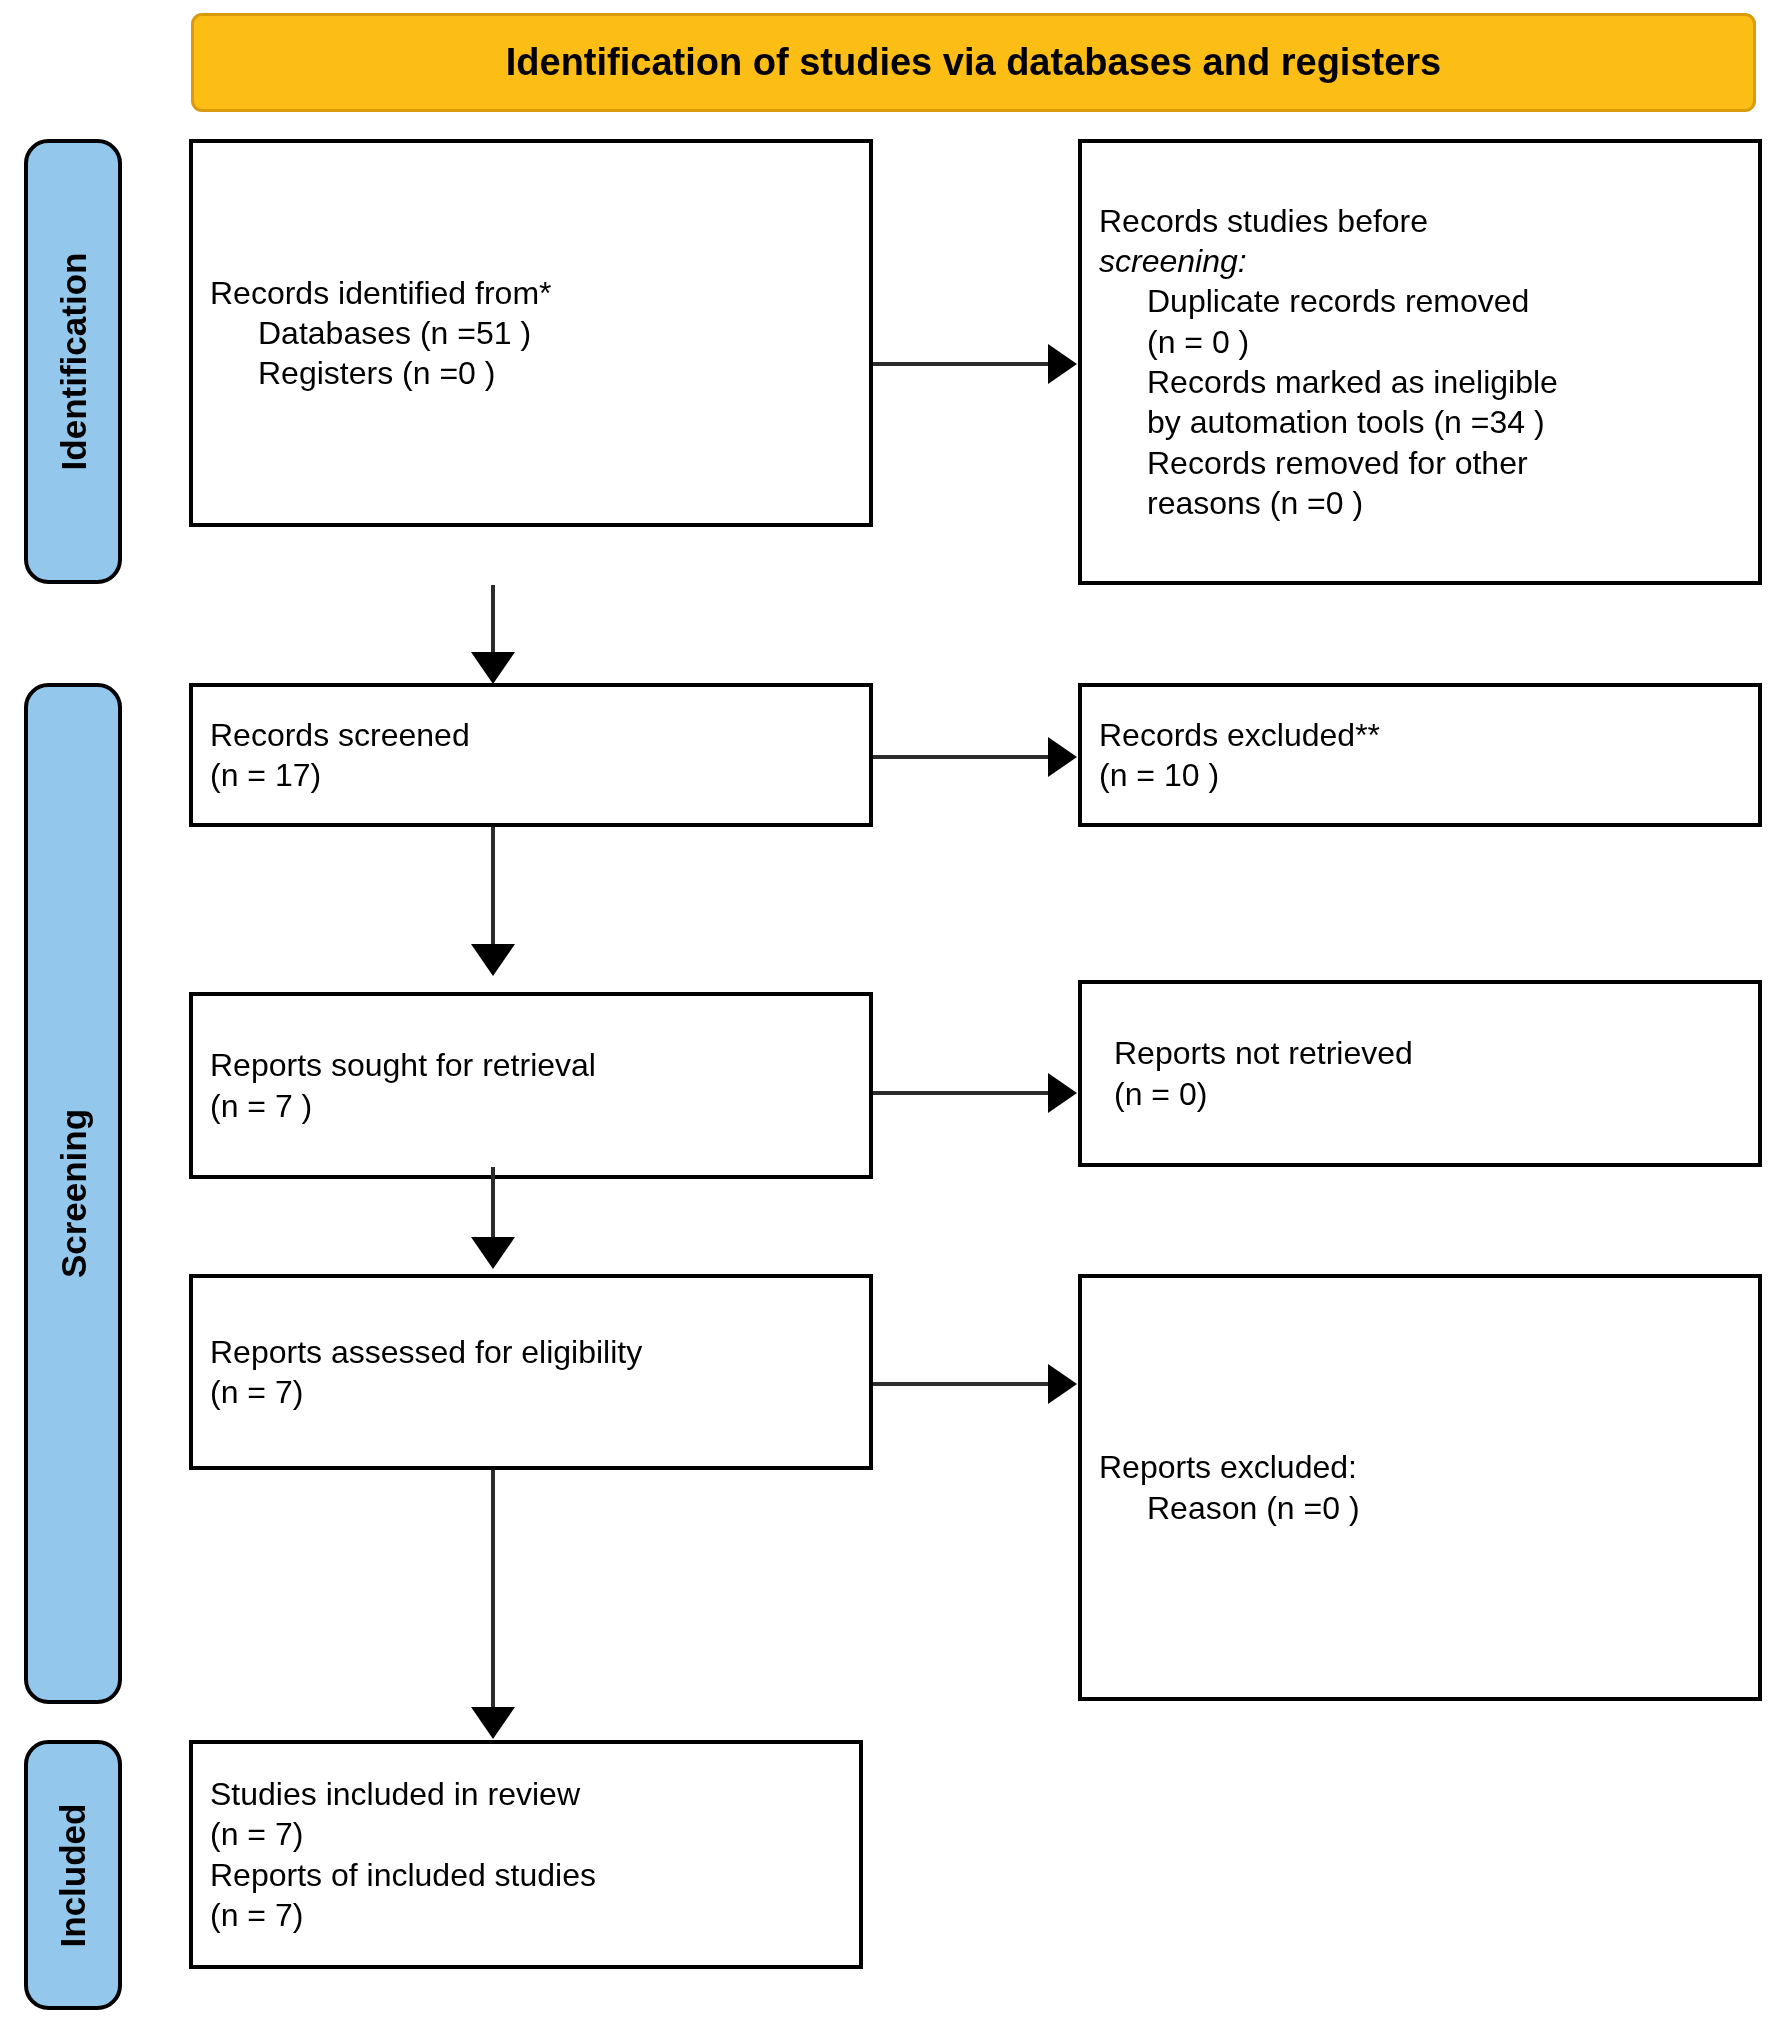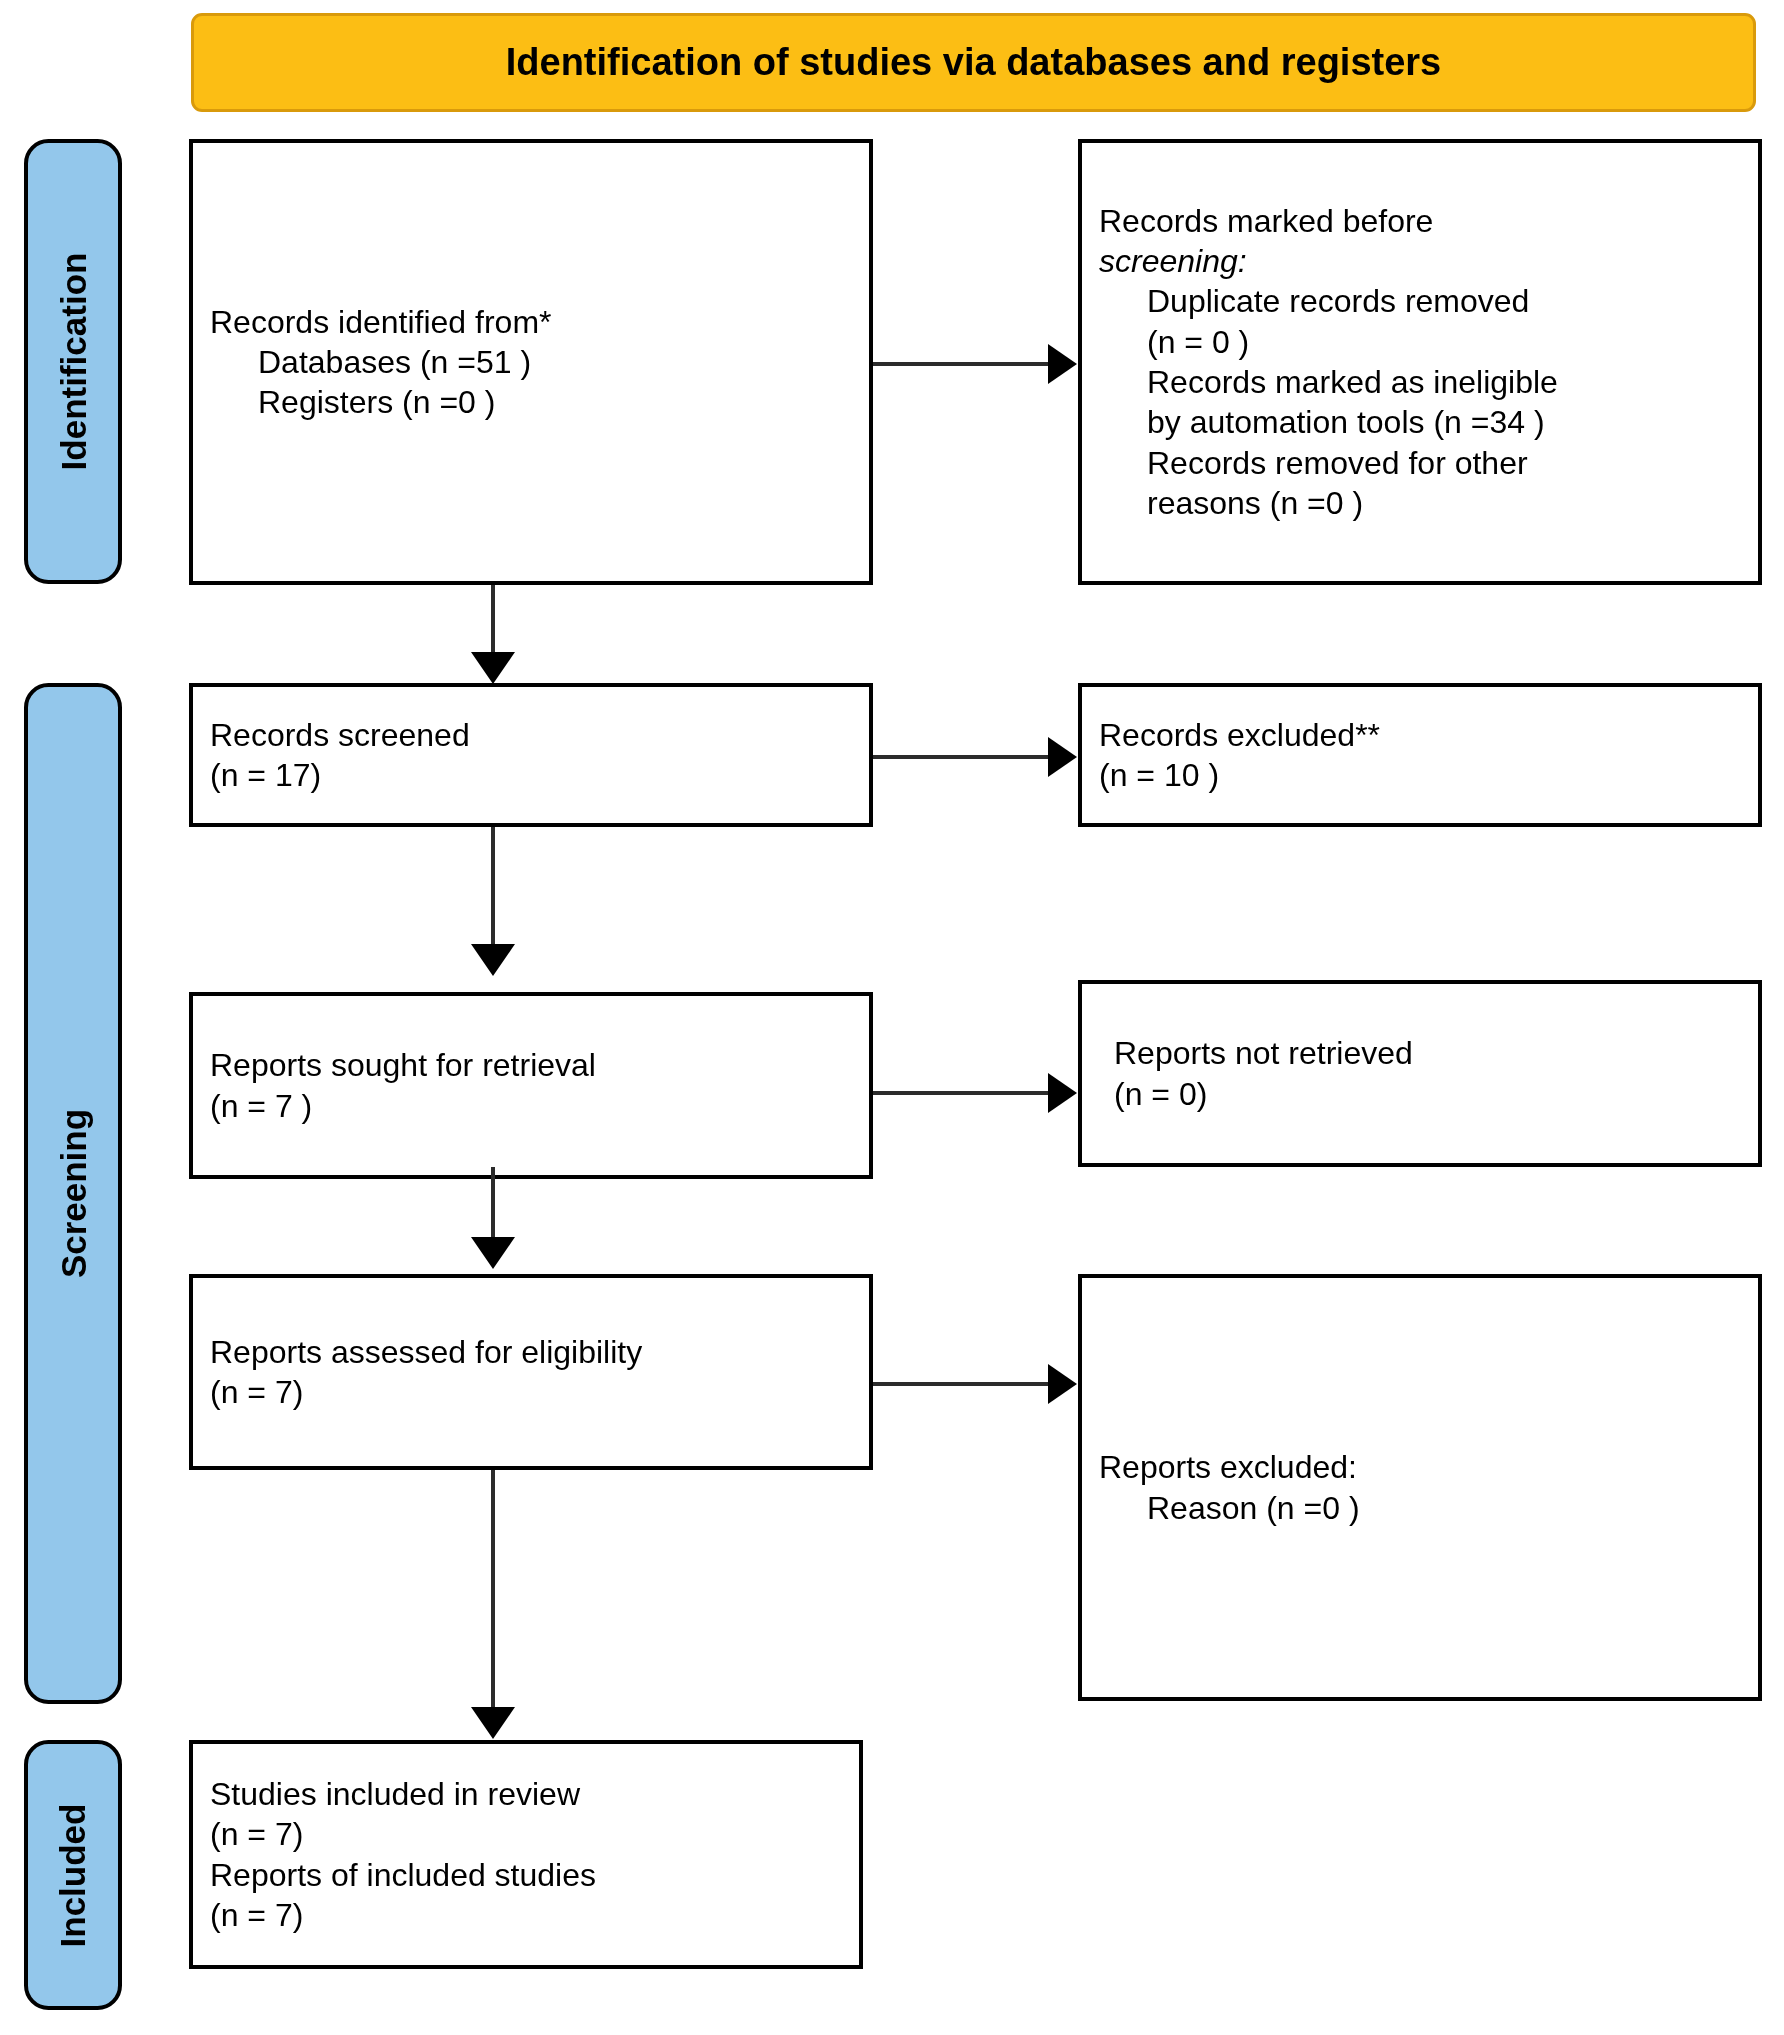--- a/index.html
+++ b/index.html
@@ -80,21 +80,21 @@
     font-size: 32px;
     color: #000000;
     line-height: 1.26;
     white-space: nowrap;
   }
   .box-line.indent { padding-left: 48px; }
   .box-line.italic { font-style: italic; }
   .box-body { width: 100%; }
 
   
-  #box-identified     { left: 189px;  top: 139px;  width: 684px; height: 446px; }
+  #box-identified     { left: 189px;  top: 139px;  width: 684px; height: 388px; }
   #box-removed        { left: 1078px; top: 139px;  width: 684px; height: 446px; }
   #box-screened       { left: 189px;  top: 683px; width: 684px; height: 144px; }
   #box-excluded       { left: 1078px; top: 683px; width: 684px; height: 144px; }
   #box-sought         { left: 189px;  top: 980px; width: 684px; height: 187px; margin-top: 12px; }
   #box-not-retrieved  { left: 1078px; top: 980px; width: 684px; height: 187px; padding-left: 32px; }
   #box-assessed       { left: 189px;  top: 1274px; width: 684px; height: 196px; }
   #box-rep-excluded   { left: 1078px; top: 1274px; width: 684px; height: 427px; }
   #box-included       { left: 189px;  top: 1740px; width: 674px; height: 229px; }
 
   
@@ -176,21 +176,21 @@
   <div class="box" id="box-identified">
     <div class="box-body">
       <div class="box-line">Records identified from*</div>
       <div class="box-line indent">Databases (n =51 )</div>
       <div class="box-line indent">Registers (n =0 )</div>
     </div>
   </div>
 
   <div class="box" id="box-removed">
     <div class="box-body">
-      <div class="box-line"><span>Records marked </span><span class="italic">before</span></div>
+      <div class="box-line"><span>Records studies </span><span class="italic">before</span></div>
       <div class="box-line italic">screening:</div>
       <div class="box-line indent">Duplicate records removed</div>
       <div class="box-line indent">(n = 0 )</div>
       <div class="box-line indent">Records marked as ineligible</div>
       <div class="box-line indent">by automation tools (n =34 )</div>
       <div class="box-line indent">Records removed for other</div>
       <div class="box-line indent">reasons (n =0 )</div>
     </div>
   </div>
 

